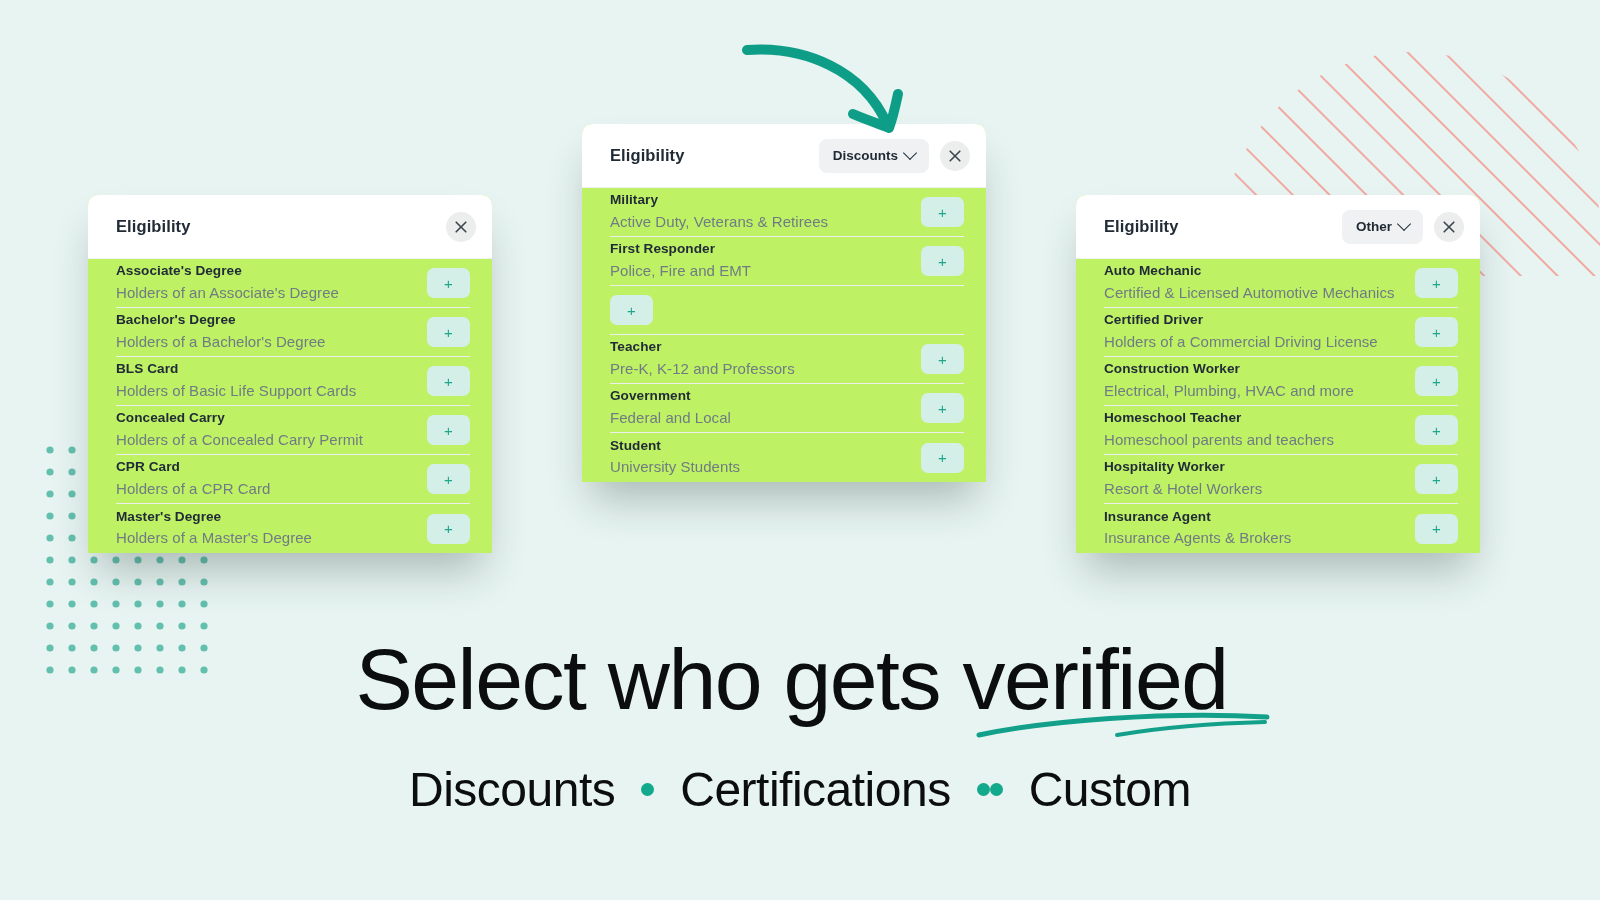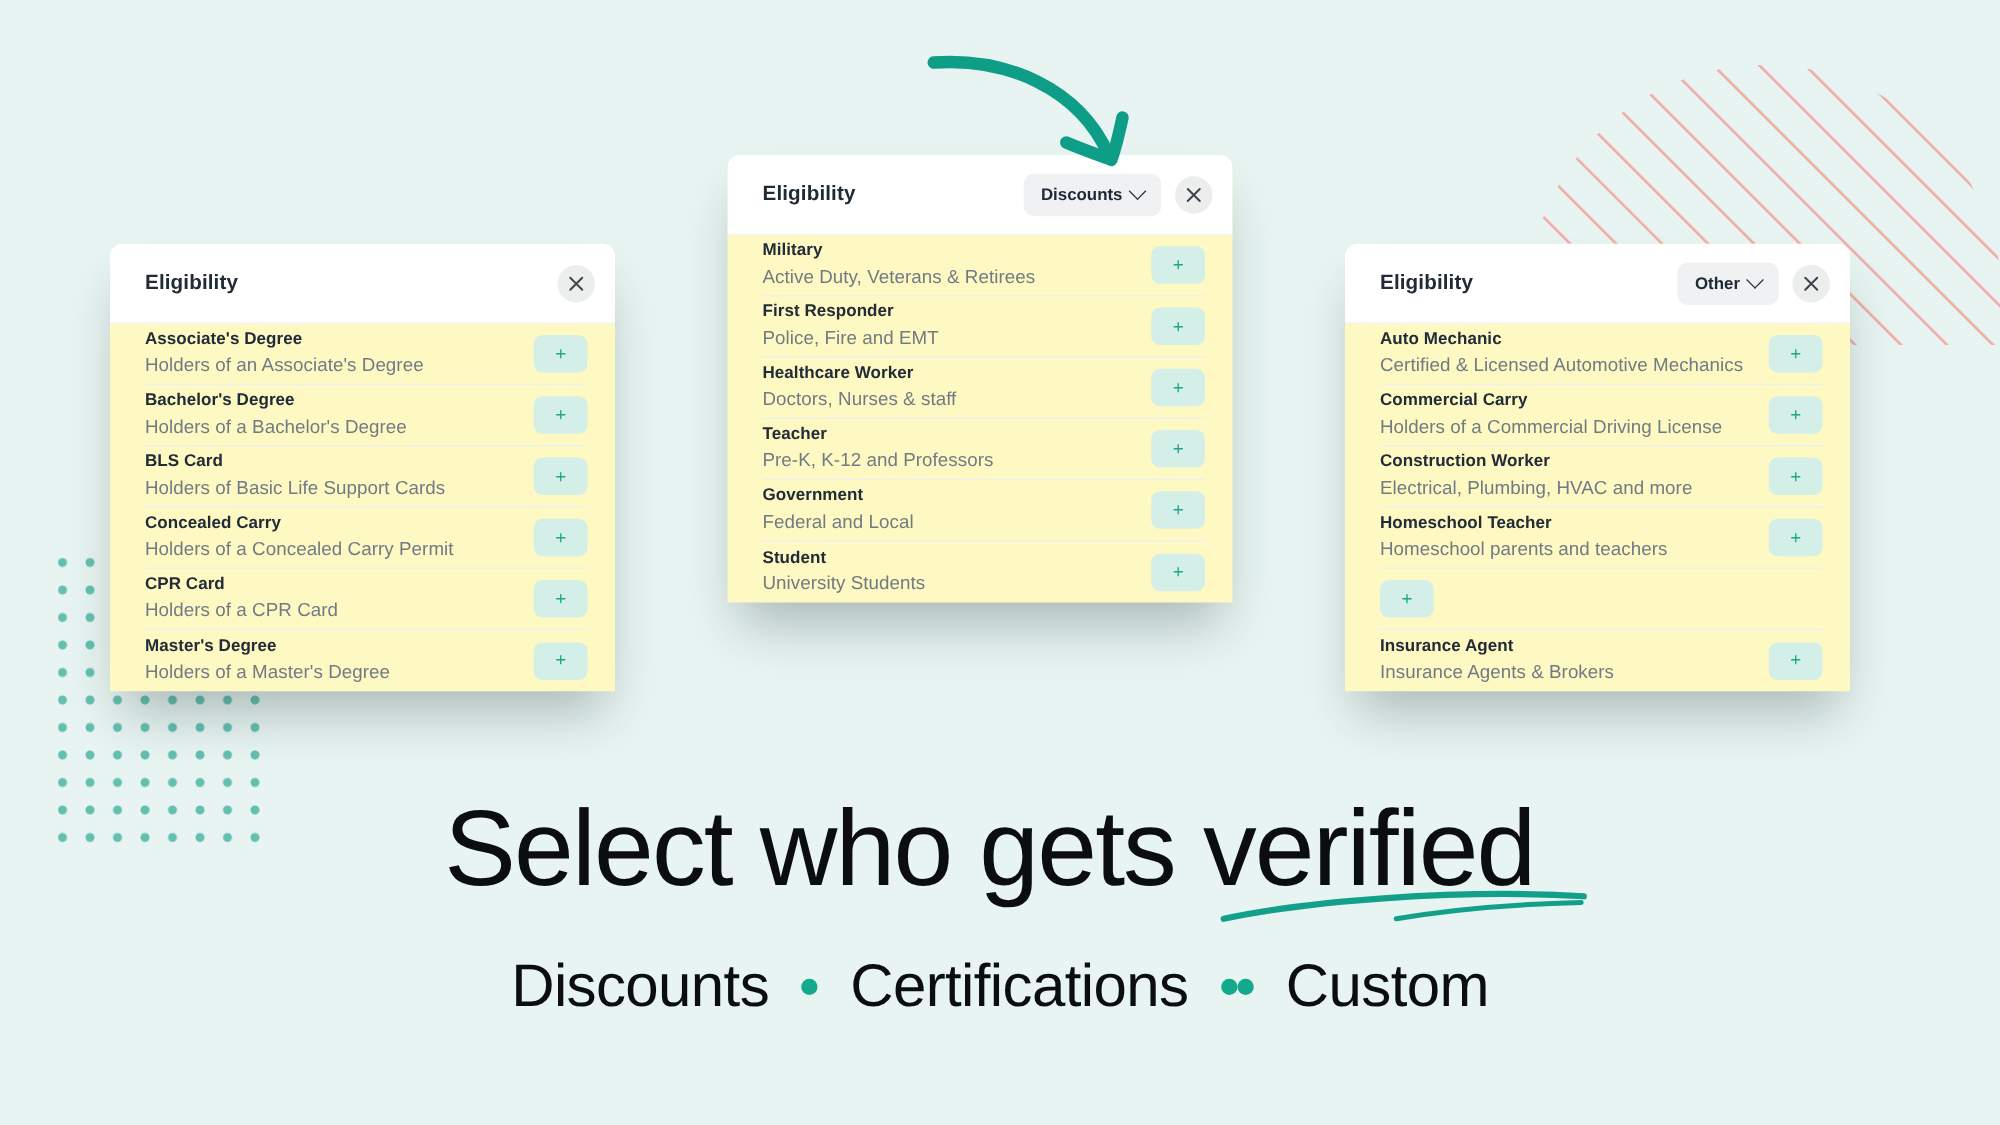--- a/index.html
+++ b/index.html
@@ -30,21 +30,21 @@
   }
 
   .underline-swoosh{
     position:absolute; left:975px; top:703px; width:300px; height:40px;
     pointer-events:none;
   }
 
   
   .card{
     position:absolute;
-    background:#fef9c3;
+    background:#bef264;
     border-radius:10px 10px 0 0;
     overflow:hidden;
     box-shadow:0 26px 40px -10px rgba(40,60,60,.32);
   }
   .card-left  { left:88px;  top:195px; width:404px; height:358px; }
   .card-mid   { left:582px; top:124px; width:404px; height:358px; }
   .card-right { left:1076px;top:195px; width:404px; height:358px; }
 
   .card-header{
     height:64px;
@@ -234,24 +234,20 @@
         <button class="plus-btn">+</button>
       </div>
       <div class="row">
         <div class="row-text">
           <div class="row-name">First Responder</div>
           <div class="row-sub">Police, Fire and EMT</div>
         </div>
         <button class="plus-btn">+</button>
       </div>
       <div class="row">
-        <div class="row-text">
-          <div class="row-name">Healthcare Worker</div>
-          <div class="row-sub">Doctors, Nurses &amp; staff</div>
-        </div>
         <button class="plus-btn">+</button>
       </div>
       <div class="row">
         <div class="row-text">
           <div class="row-name">Teacher</div>
           <div class="row-sub">Pre-K, K-12 and Professors</div>
         </div>
         <button class="plus-btn">+</button>
       </div>
       <div class="row">
@@ -288,40 +284,44 @@
     <div class="rows">
       <div class="row">
         <div class="row-text">
           <div class="row-name">Auto Mechanic</div>
           <div class="row-sub">Certified &amp; Licensed Automotive Mechanics</div>
         </div>
         <button class="plus-btn">+</button>
       </div>
       <div class="row">
         <div class="row-text">
-          <div class="row-name">Commercial Carry</div>
+          <div class="row-name">Certified Driver</div>
           <div class="row-sub">Holders of a Commercial Driving License</div>
         </div>
         <button class="plus-btn">+</button>
       </div>
       <div class="row">
         <div class="row-text">
           <div class="row-name">Construction Worker</div>
           <div class="row-sub">Electrical, Plumbing, HVAC and more</div>
         </div>
         <button class="plus-btn">+</button>
       </div>
       <div class="row">
         <div class="row-text">
           <div class="row-name">Homeschool Teacher</div>
           <div class="row-sub">Homeschool parents and teachers</div>
         </div>
         <button class="plus-btn">+</button>
       </div>
       <div class="row">
+        <div class="row-text">
+          <div class="row-name">Hospitality Worker</div>
+          <div class="row-sub">Resort &amp; Hotel Workers</div>
+        </div>
         <button class="plus-btn">+</button>
       </div>
       <div class="row">
         <div class="row-text">
           <div class="row-name">Insurance Agent</div>
           <div class="row-sub">Insurance Agents &amp; Brokers</div>
         </div>
         <button class="plus-btn">+</button>
       </div>
     </div>

